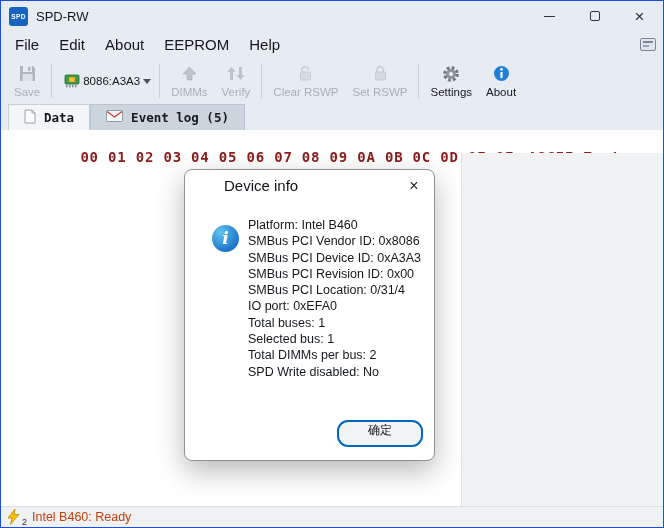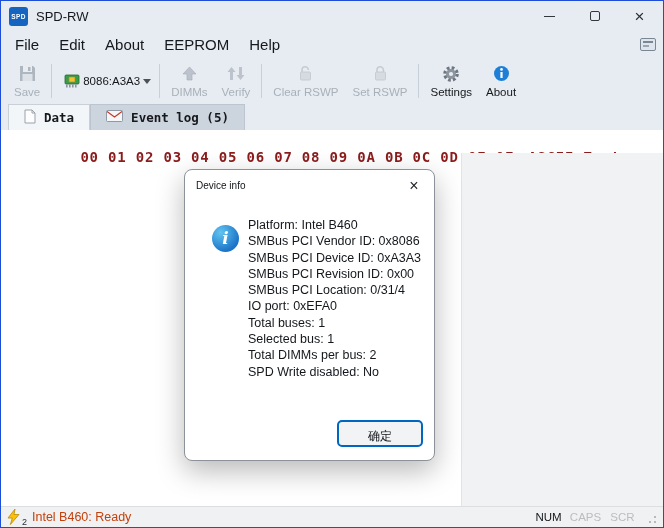--- a/index.html
+++ b/index.html
@@ -81,40 +81,40 @@
     background: #f1f2f3; border-left: 1px solid #e1e3e5;
   }
 
   
   .dialog {
     position: absolute; left: 183px; top: 168px; width: 251px; height: 292px;
     background: #fff; border: 1px solid #8b9299; border-radius: 8px;
     box-shadow: 0 10px 28px rgba(0,0,0,.28); z-index: 5;
   }
   .dlg-titlebar { height: 30px; display: flex; align-items: center; padding-left: 11px; }
-  .dlg-title { font-size: 10px; color: #101418; }
+  .dlg-title { font-size: 15px; color: #101418; margin-left: 28px; }
   .dlg-close {
     position: absolute; top: 2px; right: 4px; width: 32px; height: 28px;
     display: flex; align-items: center; justify-content: center; border-radius: 4px;
   }
   .dlg-close span { font-size: 16px; color: #1f2328; line-height: 1; }
   .info-icon {
     position: absolute; left: 27px; top: 55px; width: 27px; height: 27px; border-radius: 50%;
     background: radial-gradient(circle at 32% 28%, #62c4f0, #1b74c8 72%);
     display: flex; align-items: center; justify-content: center;
   }
   .info-i {
     color: #fff; font-family: "DejaVu Serif", serif; font-style: italic; font-weight: 700;
     font-size: 17px; line-height: 1; margin-top: -1px;
   }
   .dlg-lines { position: absolute; left: 63px; top: 47px; font-size: 12.5px; color: #14181c; line-height: 16.3px; }
   .ok-btn {
     position: absolute; right: 11px; bottom: 13px; width: 86px; height: 27px;
-    background: #f2f3f4; border: 2px solid #0067c0; border-radius: 5px;
-    font-size: 12px; color: #101316; display: flex; align-items: flex-end; justify-content: center;
+    background: #f2f3f4; border: 2px solid #0067c0; border-radius: 11px;
+    font-size: 12px; color: #101316; display: flex; align-items: flex-start; justify-content: center;
     font-family: inherit; cursor: default;
   }
 
   
   .statusbar {
     position: absolute; bottom: 0; left: 0; right: 0; height: 21px;
     background: #f0f1f2; border-top: 1px solid #dcdfe2;
     display: flex; align-items: center; padding: 0 6px;
   }
   .sb-icon { position: relative; width: 21px; height: 17px; flex: 0 0 auto; }
@@ -322,25 +322,15 @@
   </div>
 
   <div class="statusbar">
     <span class="sb-icon">
       <svg width="13" height="16" viewBox="0 0 13 16">
           <polygon points="8,0 1,9 5.3,9 3.4,15.5 12,5.5 7,5.5" fill="#ffc107" stroke="#b98a00" stroke-width="0.8"></polygon>
         </svg>
       <span class="sb-badge">2</span>
     </span>
     <span class="sb-status">Intel B460: Ready</span>
-    <span class="sb-right">
-      <span class="sb-ind">NUM</span>
-      <span class="sb-ind off">CAPS</span>
-      <span class="sb-ind off">SCR</span>
-      <span class="grip">
-          <i></i>
-          <i></i>
-          <i></i>
-        </span>
-    </span>
   </div>
 
 </div>
 
 </body></html>

